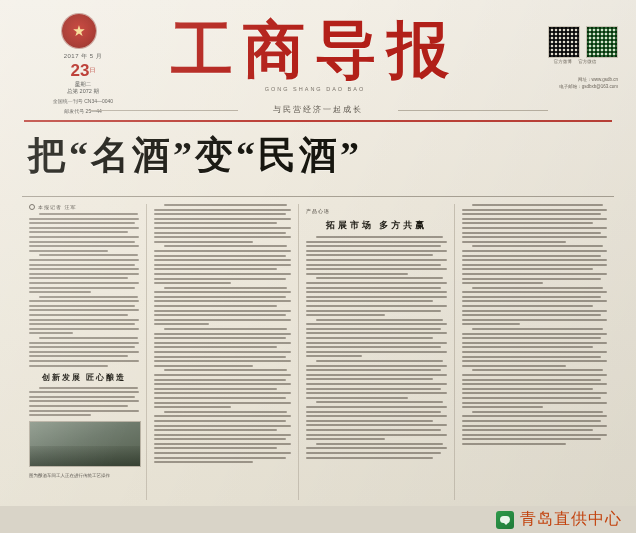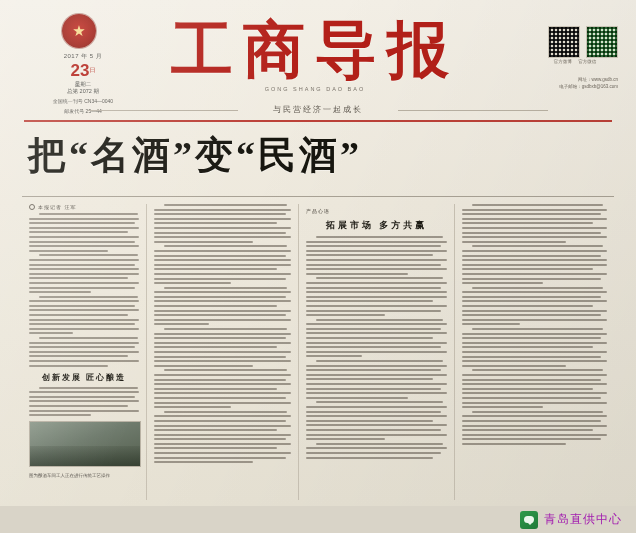--- a/index.html
+++ b/index.html
@@ -179,21 +179,21 @@
     background:linear-gradient(145deg,#2f9a4b,#1f7a39);
     position:relative;flex:0 0 auto;
   }
   .wx-avatar:before{
     content:"";position:absolute;left:4px;top:5px;width:10px;height:7px;border-radius:4px;background:#eaf6ec;
   }
   .wx-avatar:after{
     content:"";position:absolute;left:7px;top:11px;width:0;height:0;
     border-left:3px solid transparent;border-right:3px solid transparent;border-top:3px solid #eaf6ec;
   }
-  .wx-name{font-size:12px;color:#a21caf;letter-spacing:1px;}
+  .wx-name{font-size:16px;color:#c2410c;letter-spacing:1px;}
 </style>
 </head>
 <body>
 
 <div class="page">
   <div class="sheet">
 
     <div class="masthead">
       <div class="emblem">
         <span class="emblem-star">★</span>

